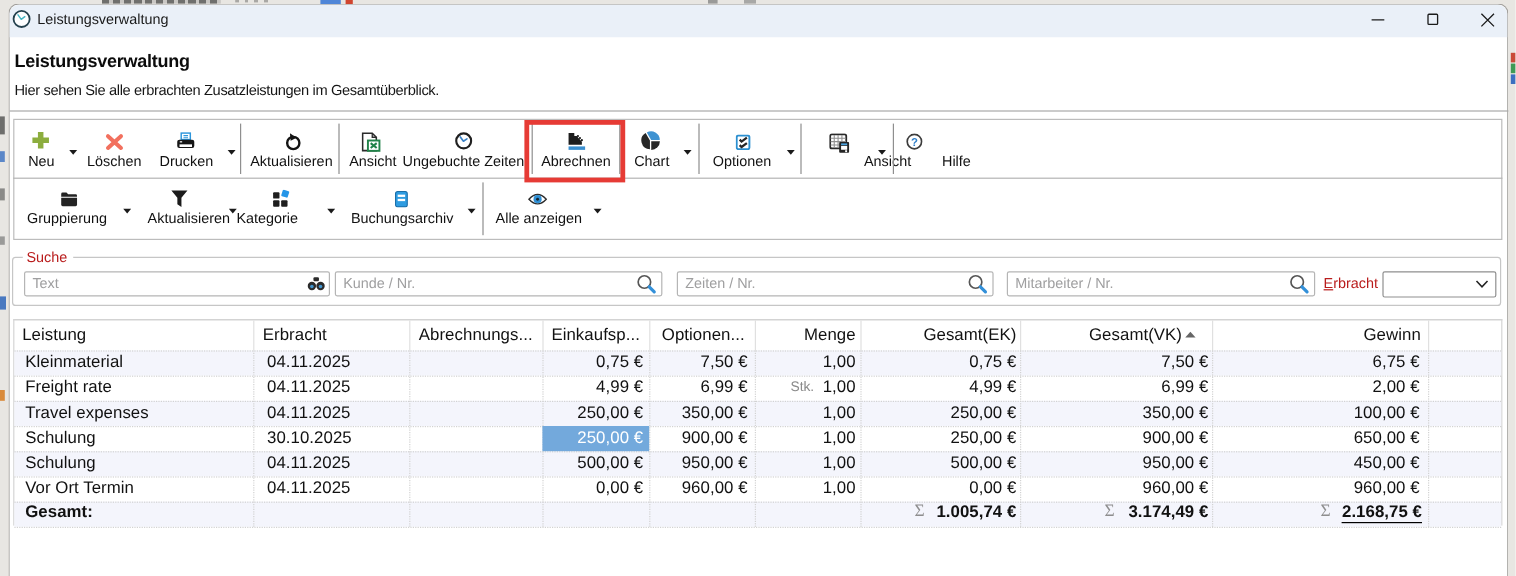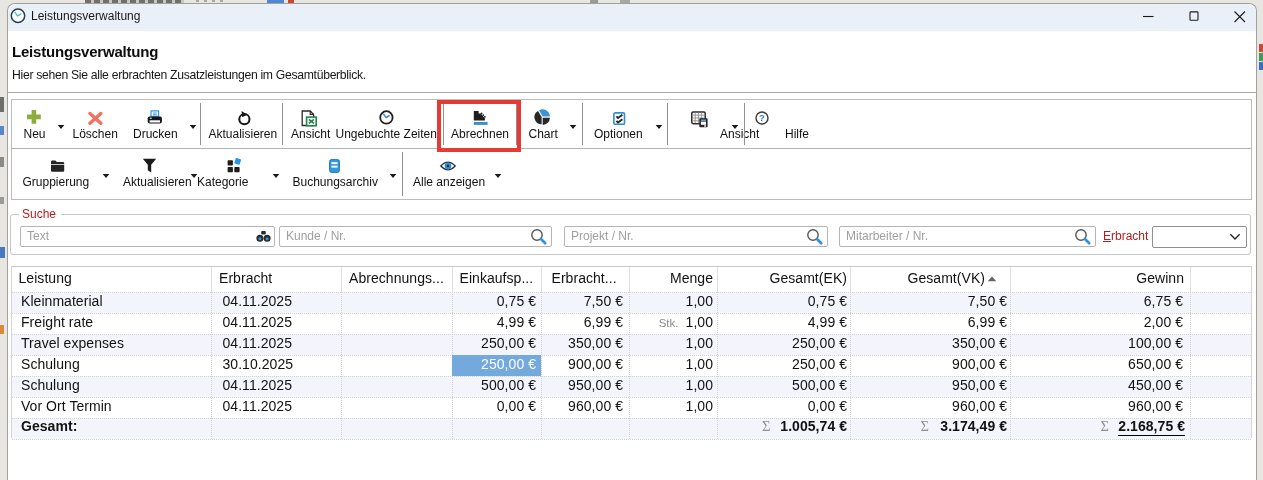--- a/index.html
+++ b/index.html
@@ -223,21 +223,21 @@
  <circle cx="3.9" cy="8.8" r="1.5" fill="#4195cf"></circle>
  <circle cx="11.1" cy="8.8" r="1.5" fill="#4195cf"></circle>
 </svg>
 <div class="ab" style="left:279px;top:226px;width:273px;height:21px;border:1px solid #b5b5b5;border-radius:2px;box-sizing:border-box;background:#fff;"></div>
 <div class="ab ph" style="left:286px;top:228.5px;">Kunde / Nr.</div>
 <svg class="ab" style="left:530px;top:228px" width="18" height="18" viewBox="0 0 18 18">
  <circle cx="7" cy="7" r="5.2" fill="none" stroke="#565656" stroke-width="1.4"></circle>
  <path d="M11,11 L15.2,15.2" stroke="#3390d9" stroke-width="2.7" stroke-linecap="round"></path>
 </svg>
 <div class="ab" style="left:564px;top:226px;width:264px;height:21px;border:1px solid #b5b5b5;border-radius:2px;box-sizing:border-box;background:#fff;"></div>
-<div class="ab ph" style="left:571px;top:228.5px;">Projekt / Nr.</div>
+<div class="ab ph" style="left:571px;top:228.5px;">Zeiten / Nr.</div>
 <svg class="ab" style="left:806px;top:228px" width="18" height="18" viewBox="0 0 18 18">
  <circle cx="7" cy="7" r="5.2" fill="none" stroke="#565656" stroke-width="1.4"></circle>
  <path d="M11,11 L15.2,15.2" stroke="#3390d9" stroke-width="2.7" stroke-linecap="round"></path>
 </svg>
 <div class="ab" style="left:839px;top:226px;width:257px;height:21px;border:1px solid #b5b5b5;border-radius:2px;box-sizing:border-box;background:#fff;"></div>
 <div class="ab ph" style="left:846px;top:228.5px;">Mitarbeiter / Nr.</div>
 <svg class="ab" style="left:1074px;top:228px" width="18" height="18" viewBox="0 0 18 18">
  <circle cx="7" cy="7" r="5.2" fill="none" stroke="#565656" stroke-width="1.4"></circle>
  <path d="M11,11 L15.2,15.2" stroke="#3390d9" stroke-width="2.7" stroke-linecap="round"></path>
 </svg>
@@ -248,21 +248,21 @@
 </svg>
 
 <div class="ab" style="left:11px;top:266px;width:1241px;height:1px;background:#c9c9c9;"></div>
 <div class="ab" style="left:11px;top:266px;width:1px;height:172px;background:#d5d5d5;"></div>
 <div class="ab" style="left:1251px;top:266px;width:1px;height:172px;background:#d5d5d5;"></div>
 
 <div class="ab tc" style="left:18.5px;top:271px;">Leistung</div>
 <div class="ab tc" style="left:219px;top:271px;">Erbracht</div>
 <div class="ab tc" style="left:349px;top:271px;">Abrechnungs...</div>
 <div class="ab tc" style="left:459.5px;top:271px;">Einkaufsp...</div>
-<div class="ab tc" style="left:551.5px;top:271px;">Erbracht...</div>
+<div class="ab tc" style="left:551.5px;top:271px;">Optionen...</div>
 <div class="ab tc" style="right:550px;top:271px;">Menge</div>
 <div class="ab tc" style="right:416px;top:271px;">Gesamt(EK)</div>
 <div class="ab tc" style="right:278px;top:271px;">Gesamt(VK)</div>
 <svg class="ab" style="left:987px;top:276px" width="10" height="6" viewBox="0 0 10 6">
     <path d="M5,0.5 L9.3,5.3 H0.7 Z" fill="#666"></path>
   </svg>
 <div class="ab tc" style="right:79px;top:271px;margin-left:28px;">Gewinn</div>
 
 <div class="ab vline" style="left:211px;top:267px;height:25px;"></div>
 <div class="ab vline" style="left:341px;top:267px;height:25px;"></div>

